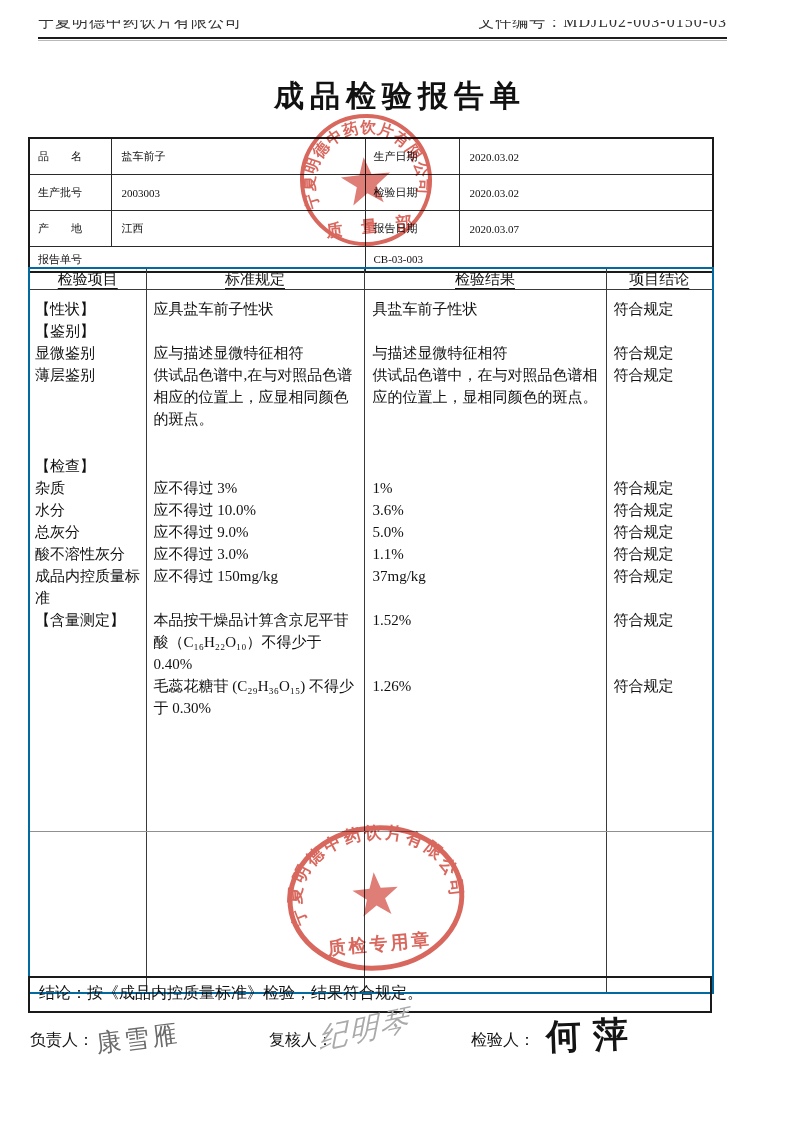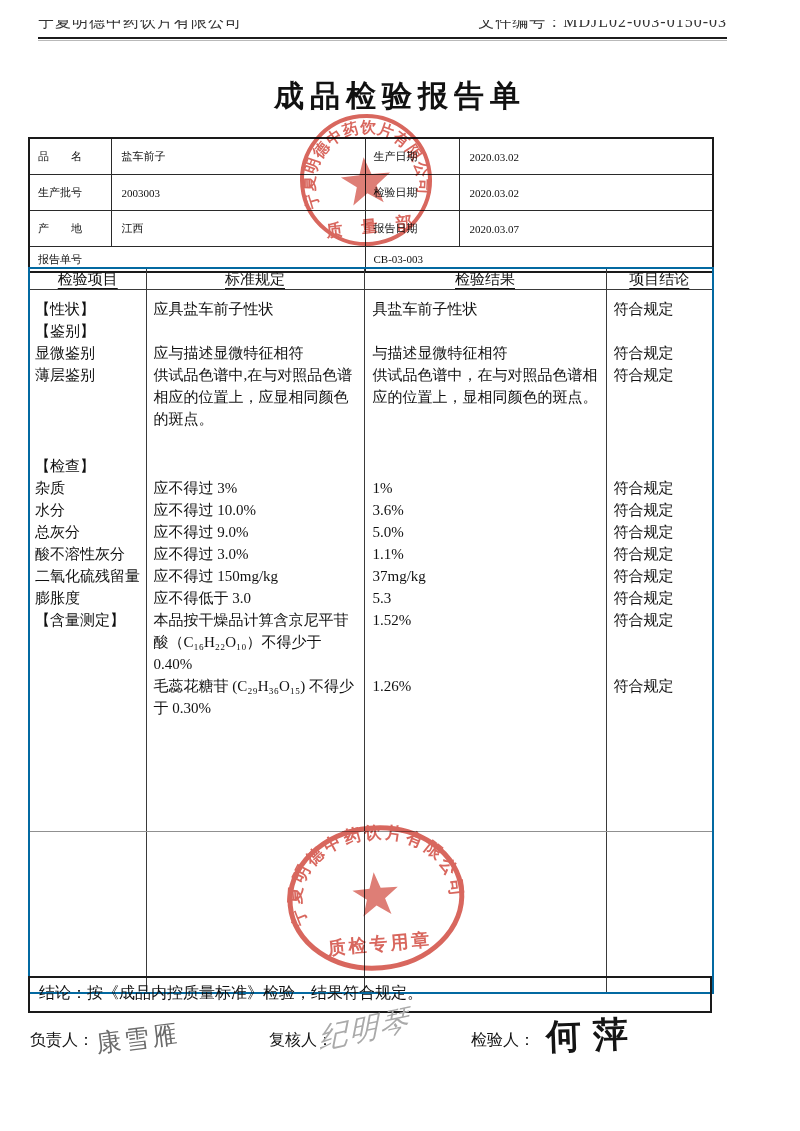--- a/index.html
+++ b/index.html
@@ -181,29 +181,23 @@
       <td class="c3">5.0%</td>
       <td class="c4">符合规定</td>
     </tr>
     <tr class="h22">
       <td class="c1">酸不溶性灰分</td>
       <td class="c2">应不得过 3.0%</td>
       <td class="c3">1.1%</td>
       <td class="c4">符合规定</td>
     </tr>
     <tr class="h22">
-      <td class="c1">二氧化硫残留量</td>
+      <td class="c1">成品内控质量标准</td>
       <td class="c2">应不得过 150mg/kg</td>
       <td class="c3">37mg/kg</td>
-      <td class="c4">符合规定</td>
-    </tr>
-    <tr class="h22">
-      <td class="c1">膨胀度</td>
-      <td class="c2">应不得低于 3.0</td>
-      <td class="c3">5.3</td>
       <td class="c4">符合规定</td>
     </tr>
     <tr class="h46">
       <td class="c1">【含量测定】</td>
       <td class="c2">本品按干燥品计算含京尼平苷酸（C₁₆H₂₂O₁₀）不得少于 0.40%</td>
       <td class="c3">1.52%</td>
       <td class="c4">符合规定</td>
     </tr>
     <tr class="h46">
       <td class="c1"></td>

